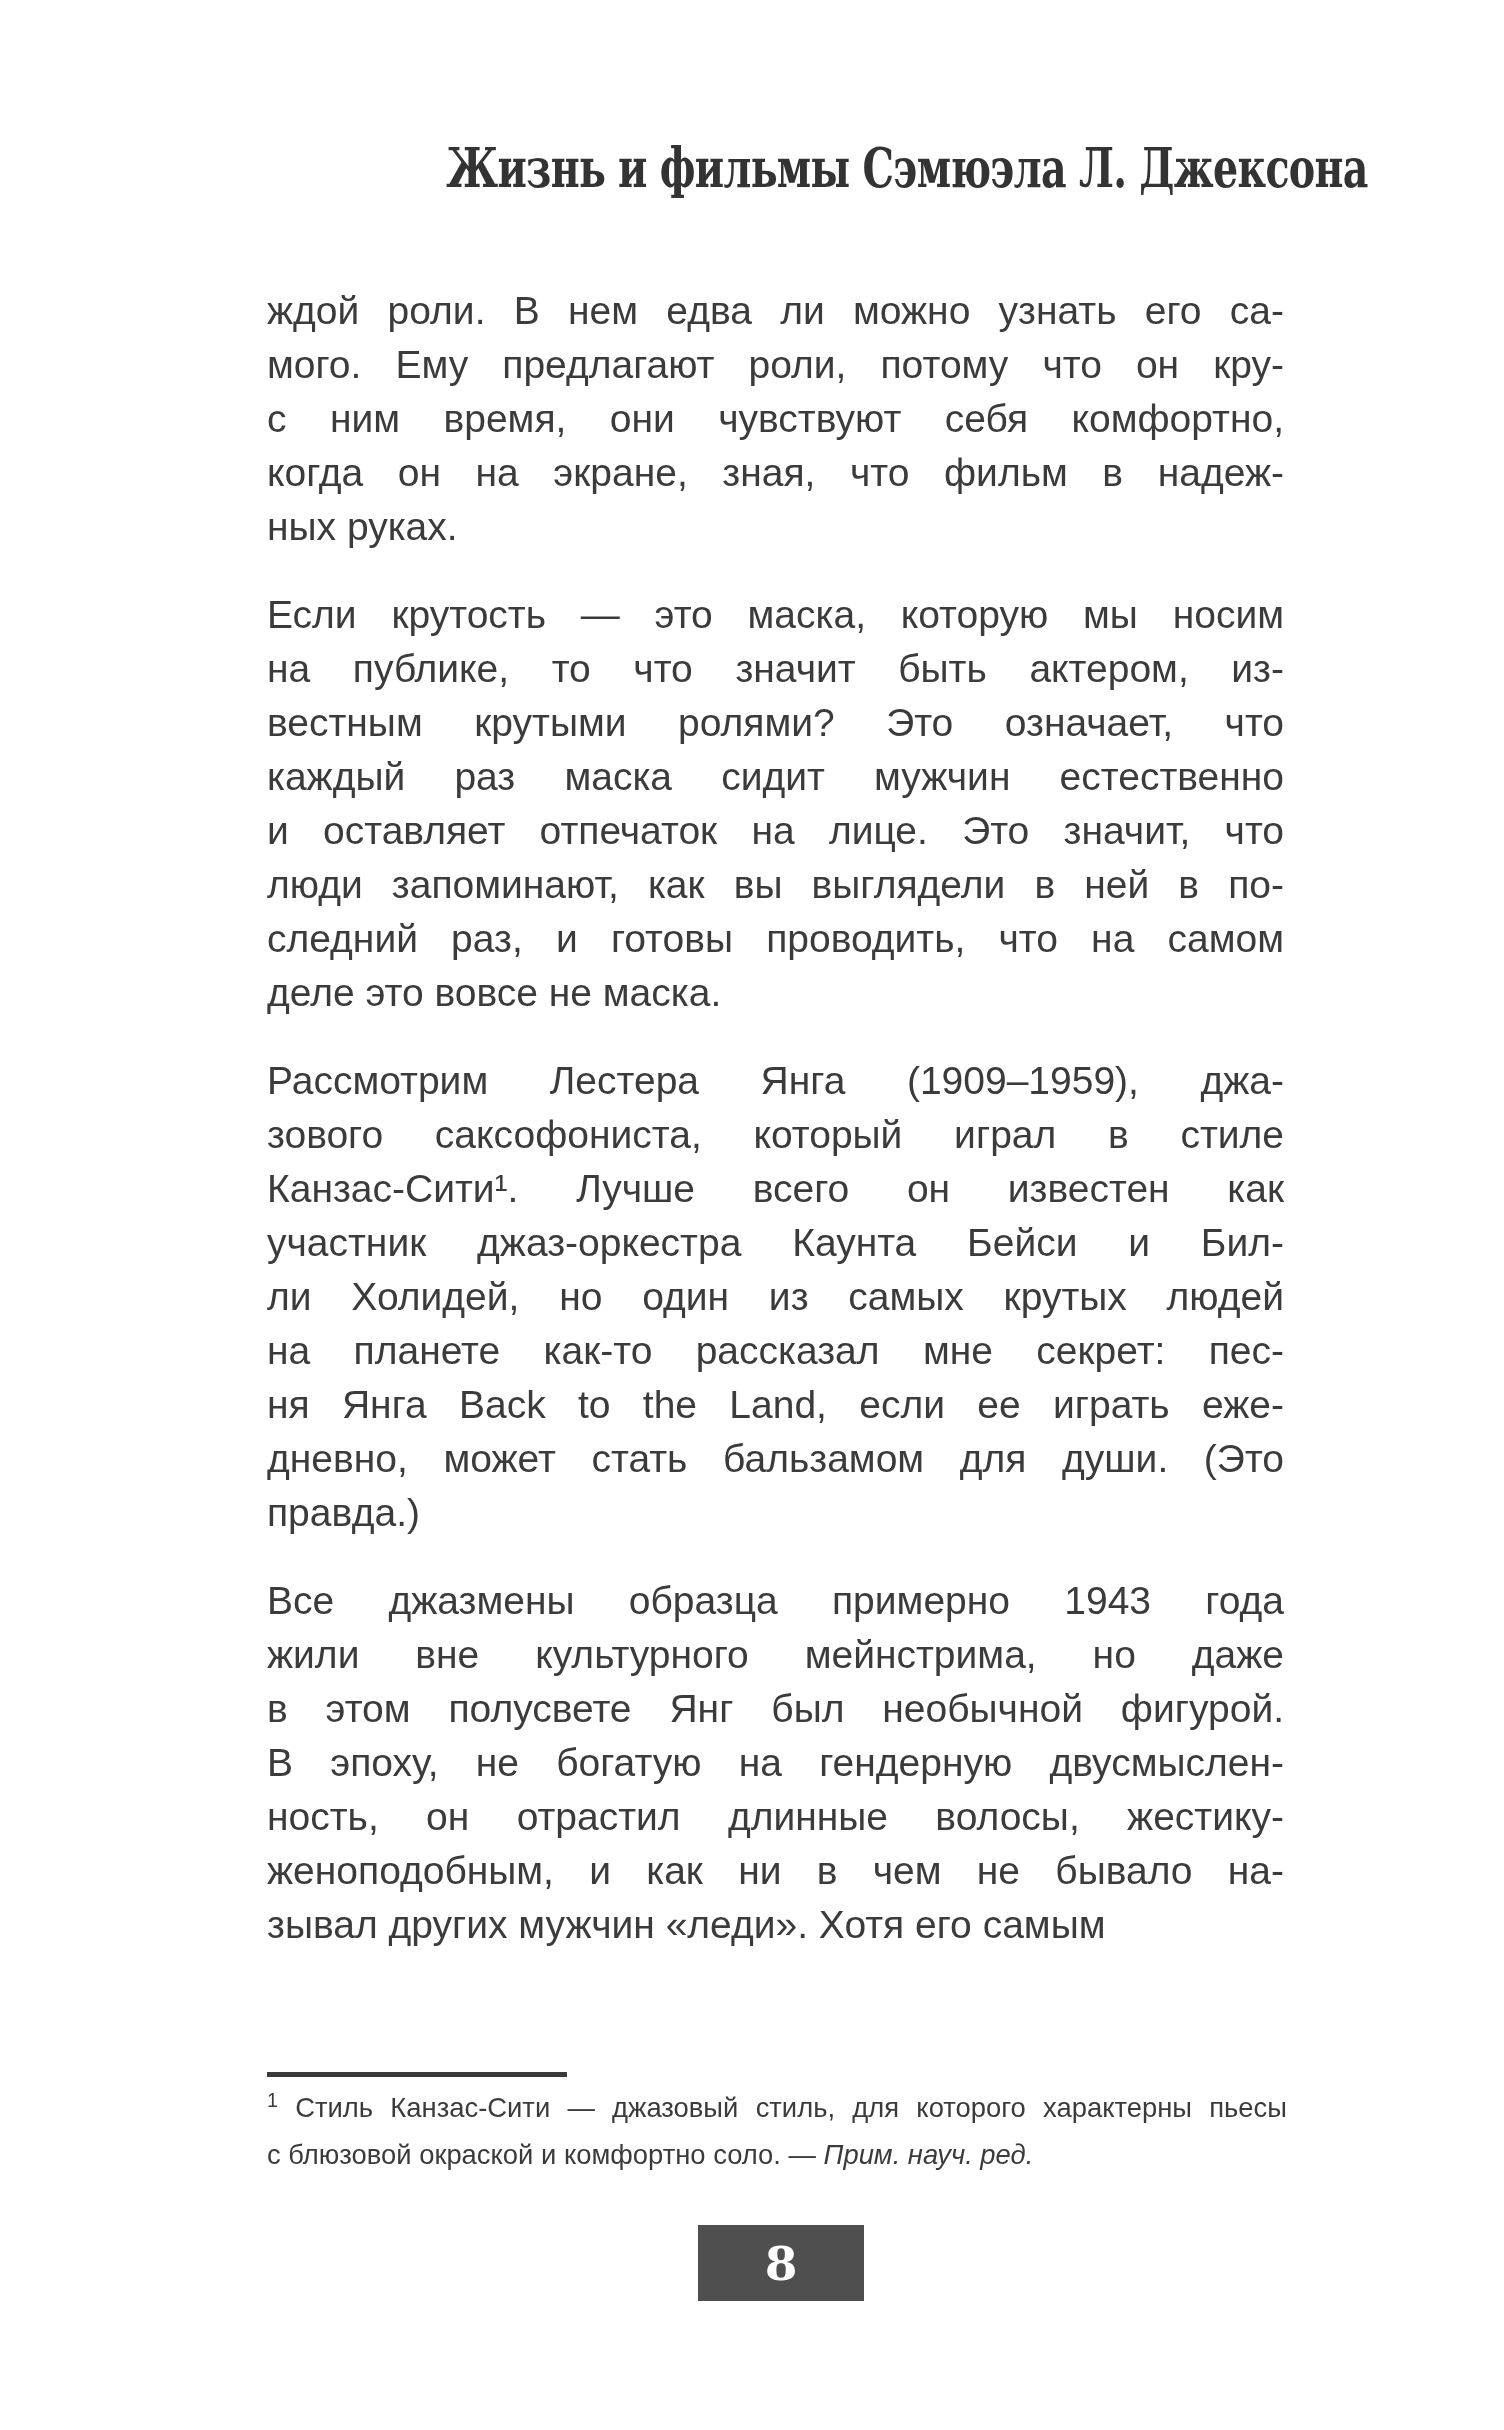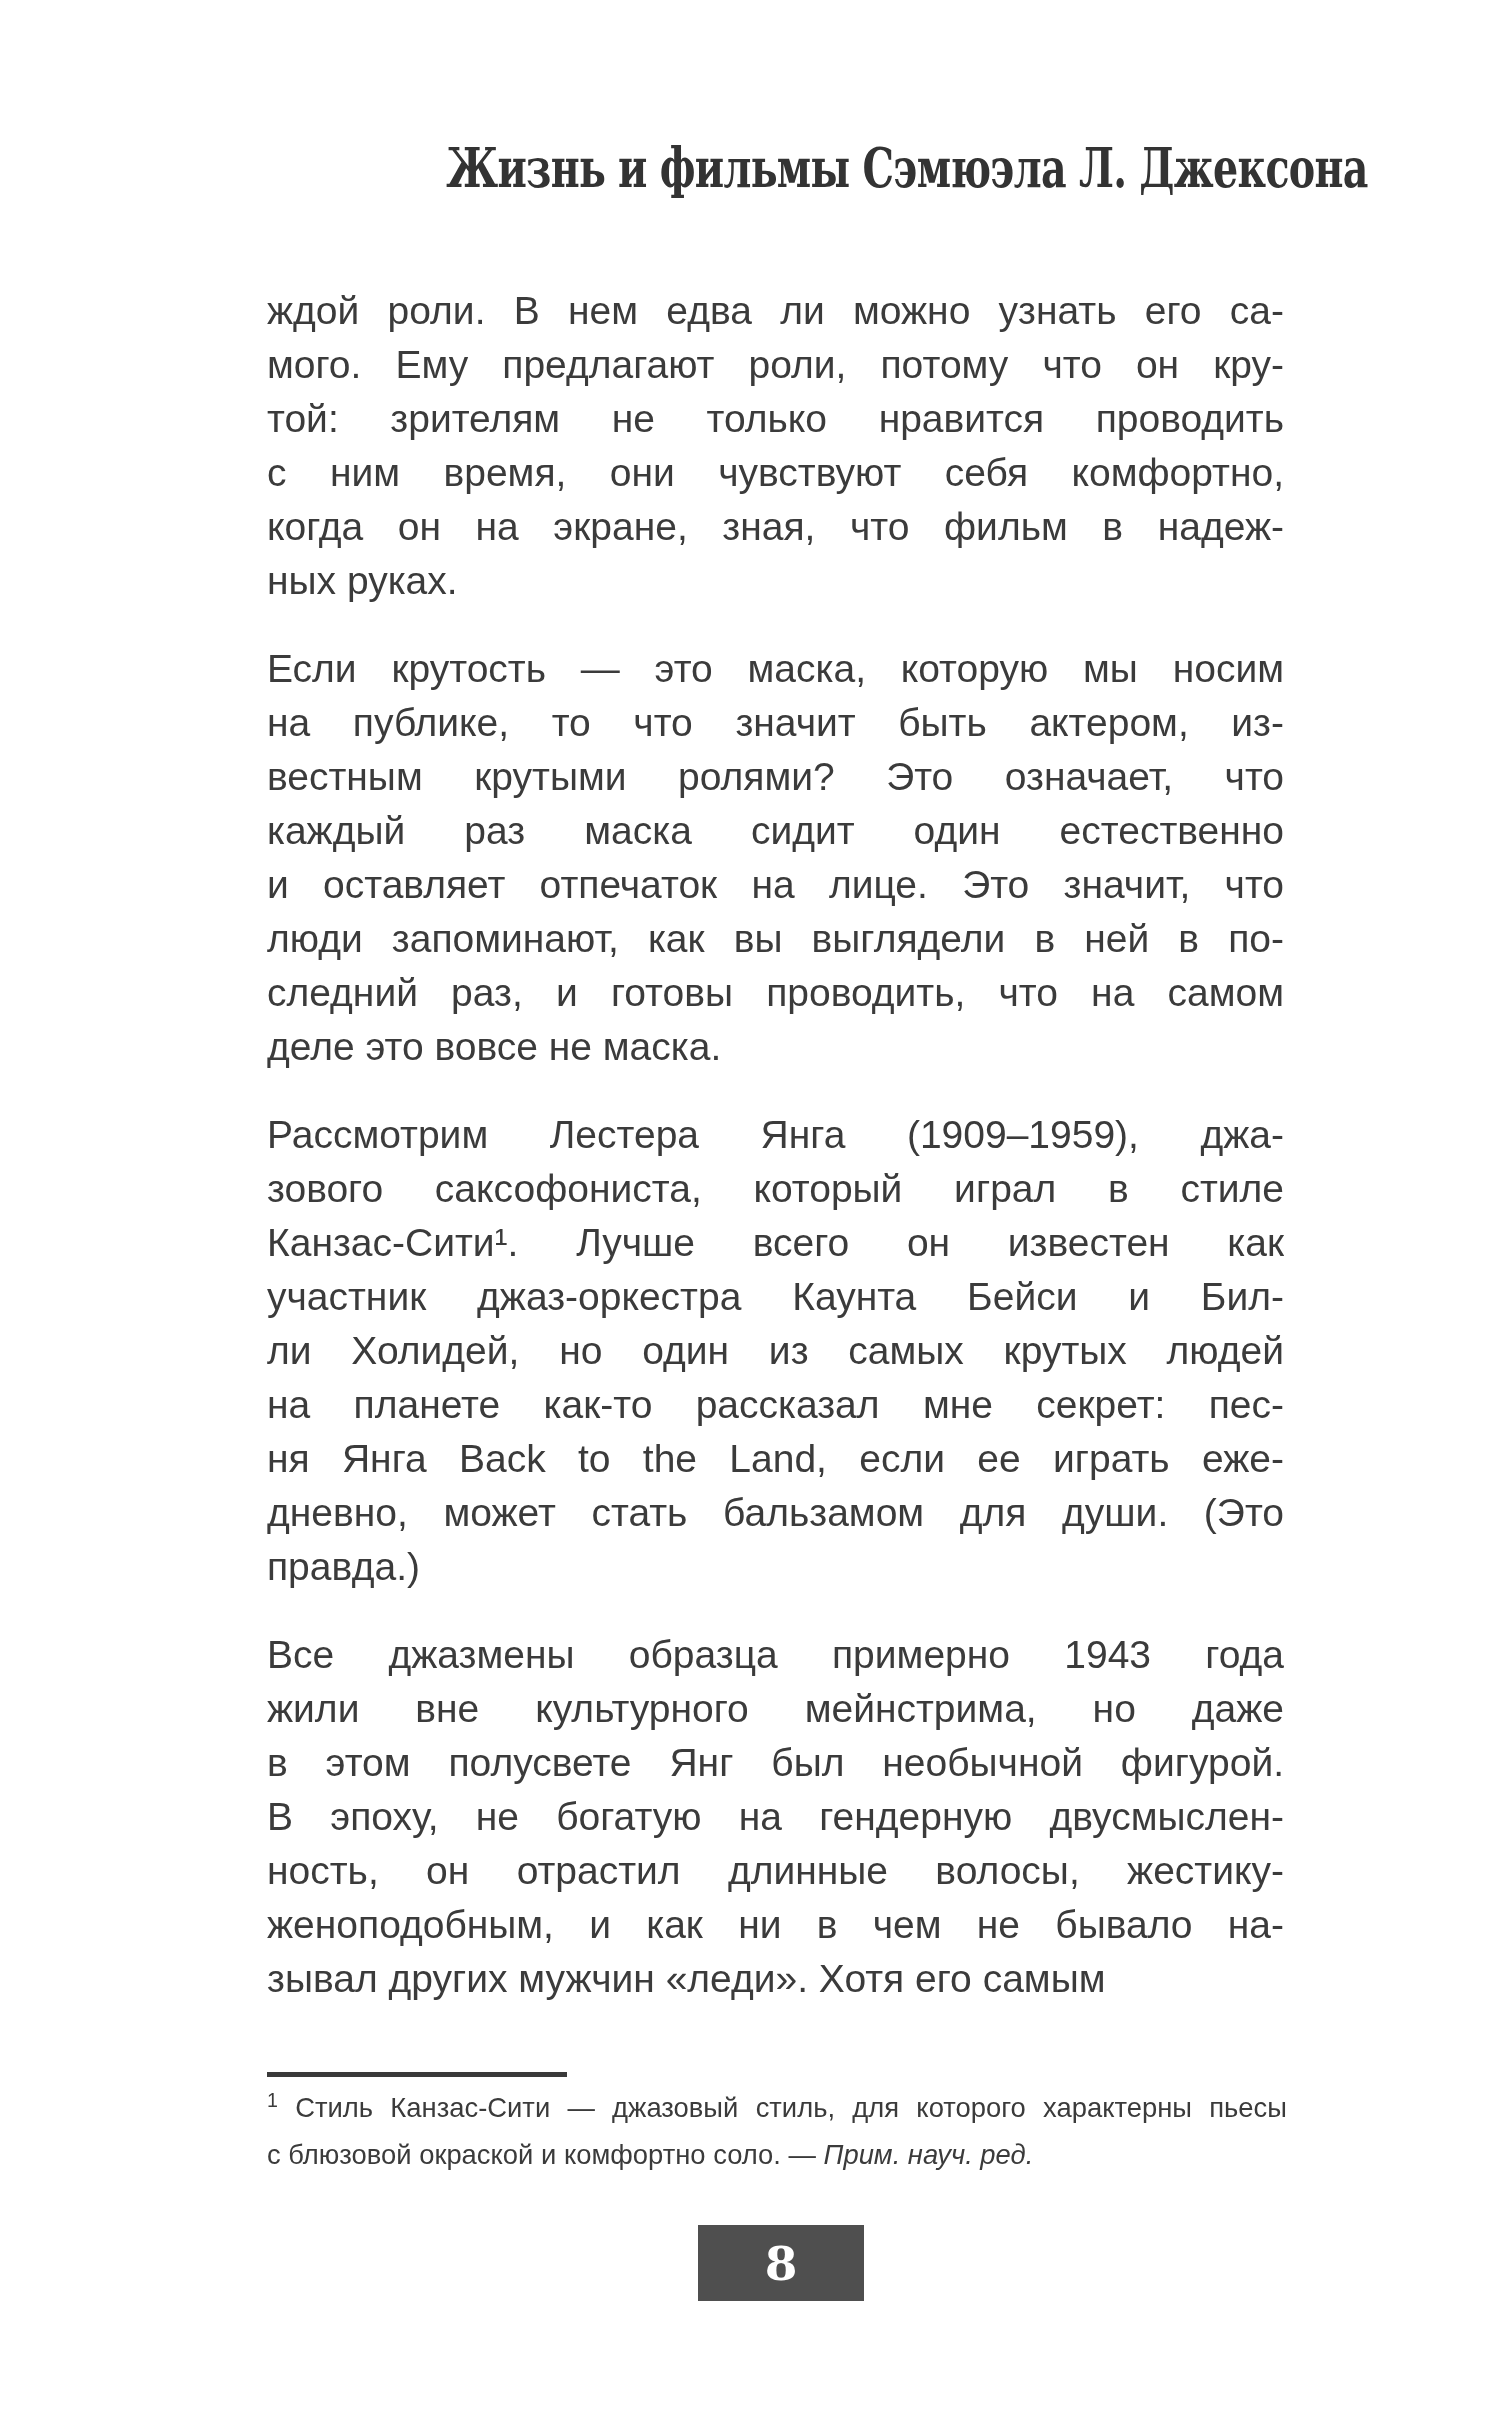--- a/index.html
+++ b/index.html
@@ -106,31 +106,30 @@
 
   <div class="running-header">
     <span class="hdr-inner">Жизнь и фильмы Сэмюэла Л. Джексона</span>
   </div>
 
   <div class="text-block">
 
     <div class="paragraph">
       <div class="line">ждой роли. В нем едва ли можно узнать его са-</div>
       <div class="line">мого. Ему предлагают роли, потому что он кру-</div>
-      <div class="line">той: зрителям не только нравится проводить</div>
       <div class="line">с ним время, они чувствуют себя комфортно,</div>
       <div class="line">когда он на экране, зная, что фильм в надеж-</div>
       <div class="line last">ных руках.</div>
     </div>
 
     <div class="paragraph">
       <div class="line">Если крутость — это маска, которую мы носим</div>
       <div class="line">на публике, то что значит быть актером, из-</div>
       <div class="line">вестным крутыми ролями? Это означает, что</div>
-      <div class="line">каждый раз маска сидит один естественно</div>
+      <div class="line">каждый раз маска сидит мужчин естественно</div>
       <div class="line">и оставляет отпечаток на лице. Это значит, что</div>
       <div class="line">люди запоминают, как вы выглядели в ней в по-</div>
       <div class="line">следний раз, и готовы проводить, что на самом</div>
       <div class="line last">деле это вовсе не маска.</div>
     </div>
 
     <div class="paragraph">
       <div class="line">Рассмотрим Лестера Янга (1909–1959), джа-</div>
       <div class="line">зового саксофониста, который играл в стиле</div>
       <div class="line">Канзас-Сити¹. Лучше всего он известен как</div>

